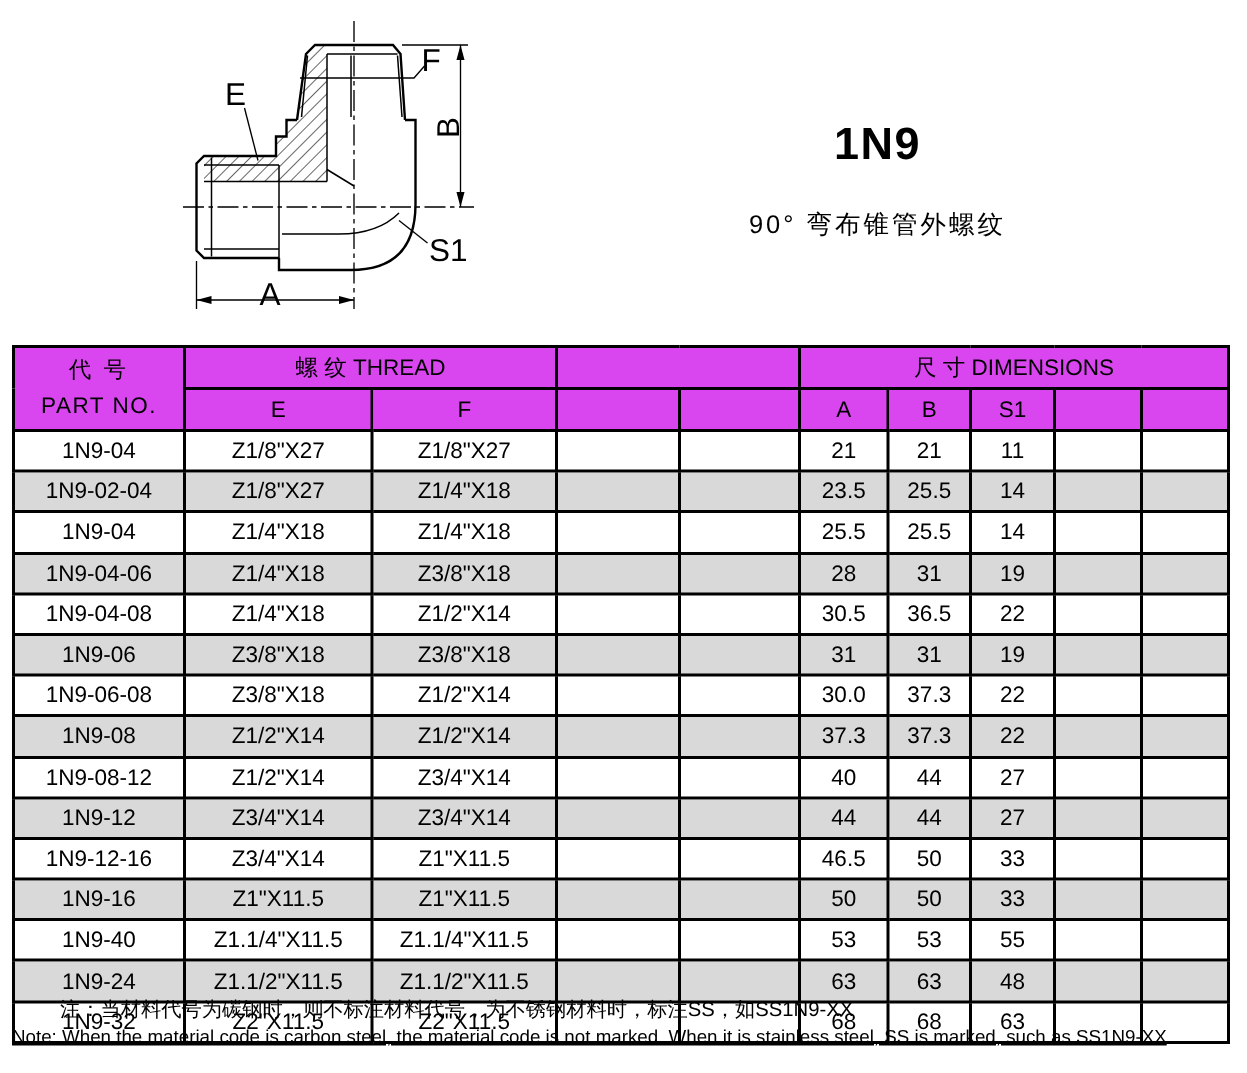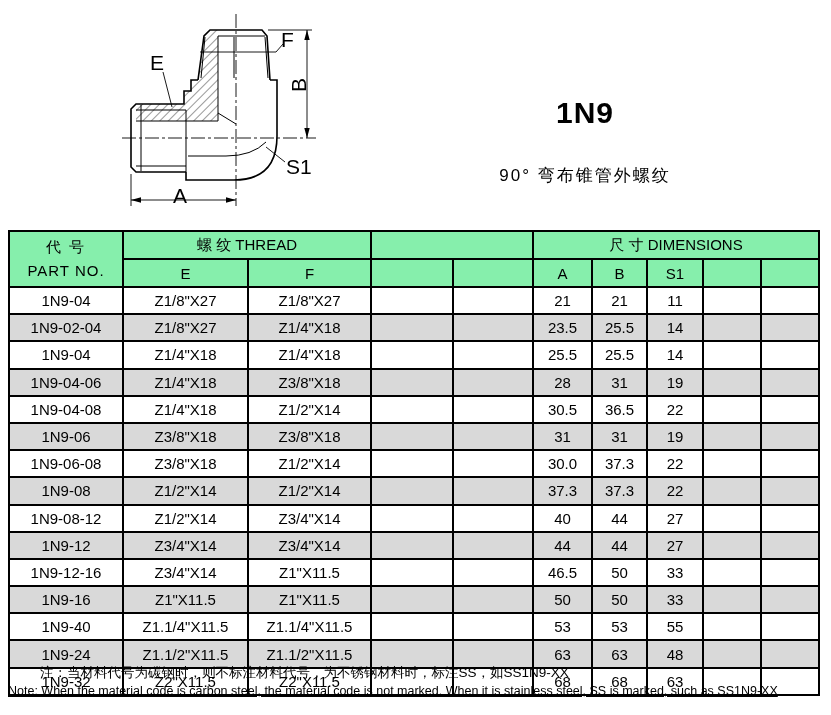--- a/index.html
+++ b/index.html
@@ -3,30 +3,30 @@
 <meta charset="utf-8">
 <style>
   html,body{margin:0;padding:0;background:#ffffff;}
   body{width:831px;height:715px;position:relative;font-family:"Liberation Sans",sans-serif;color:#000;overflow:hidden;}
 
   
   .drawing{position:absolute;left:0;top:0;width:360px;height:225px;}
   .drawing svg{display:block;}
 
   
-  .titleblock{position:absolute;left:370px;top:96px;width:430px;text-align:center;}
+  .titleblock{position:absolute;left:370px;top:80px;width:430px;text-align:center;}
   .part-code{font-size:30px;font-weight:bold;letter-spacing:1px;margin:0;}
-  .subtitle-cn{font-size:17px;margin-top:34px;letter-spacing:2px;}
+  .subtitle-cn{font-size:17px;margin-top:24px;letter-spacing:2px;}
   .subtitle-en{font-size:18px;margin-top:5px;letter-spacing:0.5px;}
 
   
   .spec-table{position:absolute;left:8px;top:230px;border-collapse:collapse;table-layout:fixed;width:810px;}
   .spec-table th,.spec-table td{border:2px solid #000;padding:0;text-align:center;vertical-align:middle;
     font-size:15px;font-weight:normal;white-space:nowrap;overflow:hidden;}
-  .spec-table thead th{background:#86efac;height:26px;}
+  .spec-table thead th{background:#d946ef;height:26px;}
   .spec-table tbody td{height:25.2px;background:#ffffff;}
   .spec-table tbody tr:nth-child(even) td{background:#d9d9d9;}
   .hdr-two-line div{line-height:24px;letter-spacing:2px;}
   .hdr-two-line div:last-child{letter-spacing:1px;}
 
   
   .notes{position:absolute;left:8px;top:663px;width:815px;}
   .note-cn{font-size:13.5px;line-height:19px;padding-left:32px;}
   .note-en{font-size:12.5px;line-height:18px;text-decoration:underline;}
 </style>

